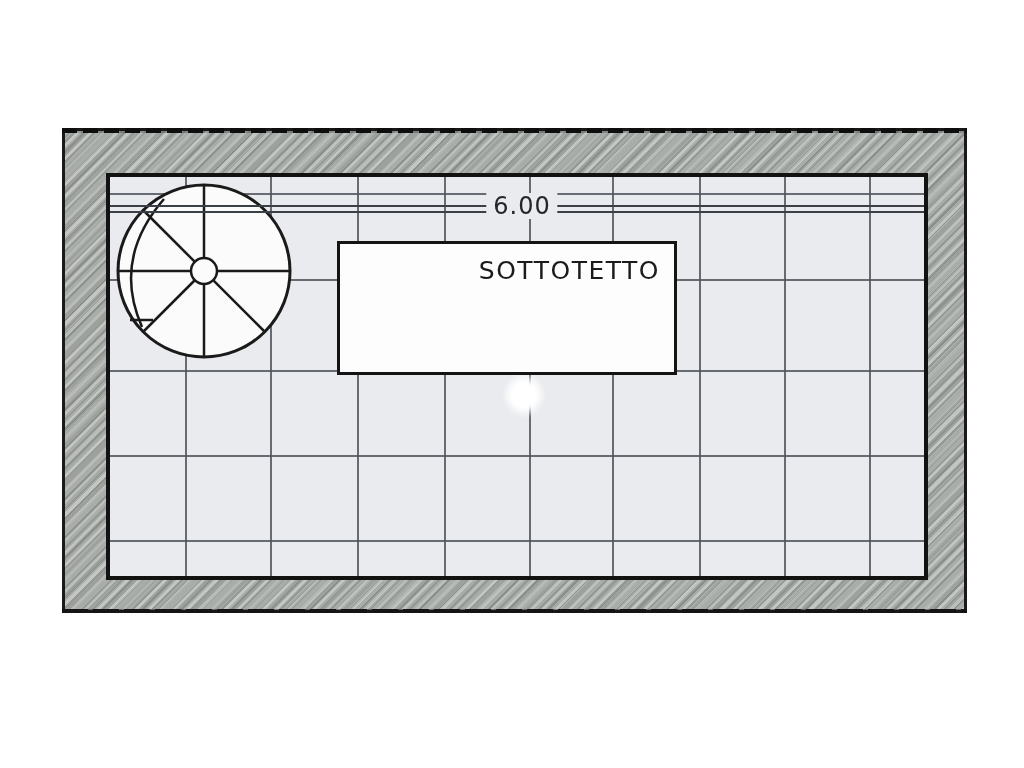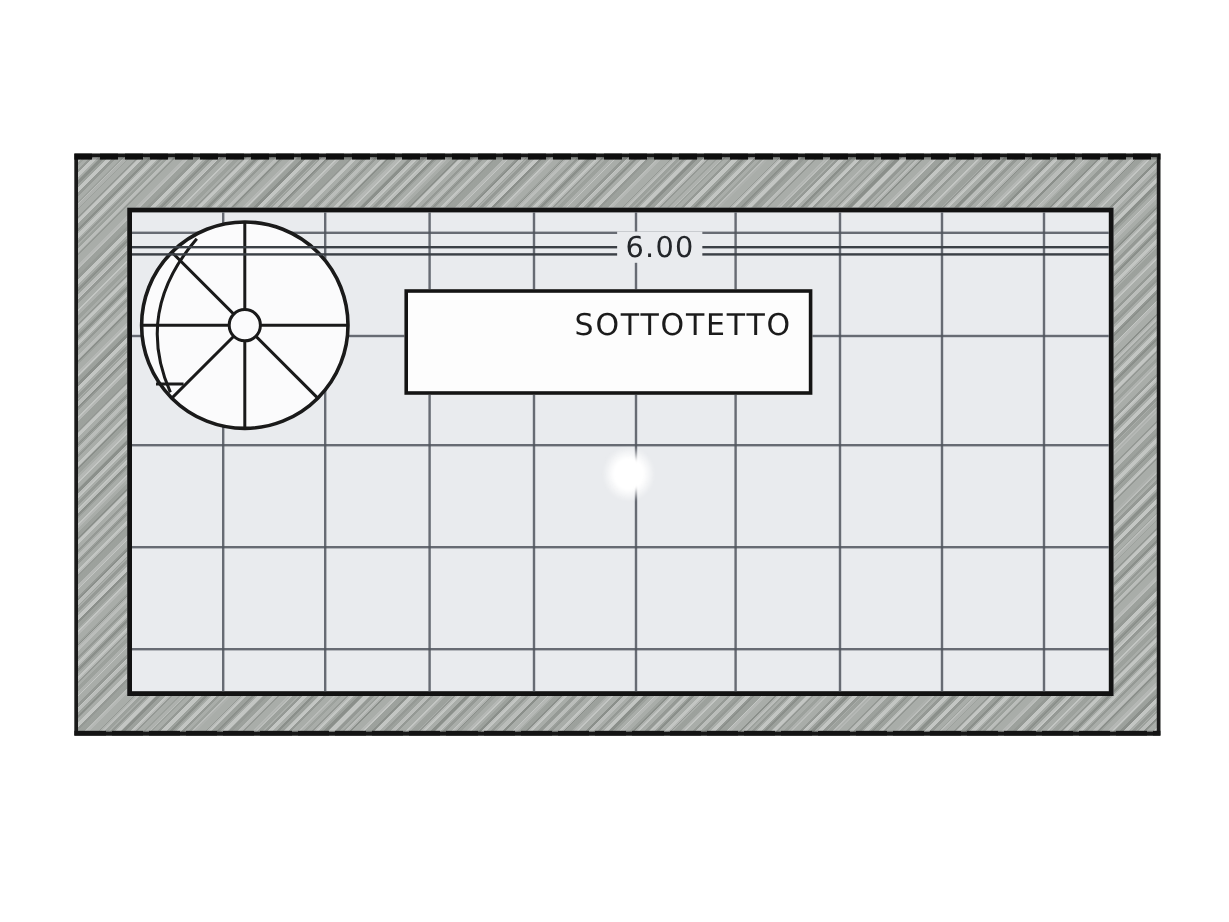--- a/index.html
+++ b/index.html
@@ -27,21 +27,21 @@
   .gridlayer{position:absolute;inset:0;z-index:1;}
   .gl-v{position:absolute;top:0;bottom:0;width:2px;background:var(--grid-line,#50555d);opacity:.85;}
   .gl-h{position:absolute;left:0;right:0;height:2px;background:var(--grid-line,#50555d);opacity:.85;}
 
   .stair-svg{position:absolute;left:0;top:0;width:200px;height:200px;z-index:2;}
 
   .dimline{position:absolute;left:0;right:0;height:2px;background:#3b4046;z-index:3;}
 
   .dim-label{position:absolute;z-index:4;transform:translateX(-50%);
         background:var(--room-fill,#e9ebee);padding:0 7px;
-        font-size:24px;letter-spacing:1px;color:#23262a;line-height:26px;margin-left:28px;}
+        font-size:24px;letter-spacing:1px;color:#23262a;line-height:26px;}
 
   .smudge{position:absolute;z-index:4;width:44px;height:46px;
         background:radial-gradient(closest-side,#ffffff 55%,rgba(255,255,255,0));
         filter:blur(1.5px);}
 
   .titlebox{position:absolute;z-index:5;box-sizing:border-box;
         background:#fdfdfd;border:3px solid #141414;
         text-align:right;padding:9px 14px 0 0;color:#1b1b1b;}
   .titlebox .l1{font-size:25px;letter-spacing:1.5px;font-weight:500;line-height:36px;}
   .titlebox .l2{font-size:24px;letter-spacing:.5px;line-height:36px;}
@@ -82,19 +82,19 @@
         <circle cx="94" cy="94" r="13" fill="#fbfbfc" stroke="#1a1a1a" stroke-width="2.5"></circle>
       </svg>
 
       <div class="dimline" id="dimline1" style="top: 28px;"></div>
       <div class="dimline" id="dimline2" style="top: 34px;"></div>
 
       <span class="dim-label" style="left:412px;top:16px;">6.00</span>
 
       <div class="smudge" style="left:392px;top:195px;"></div>
 
-      <div class="titlebox" style="left:227px;top:64px;width:340px;height:88px;">
+      <div class="titlebox" style="left:227px;top:64px;width:340px;height:134px;">
         <div class="l1">SOTTOTETTO</div>
       </div>
 
     </div>
   </div>
 </div>
 
 </body></html>

